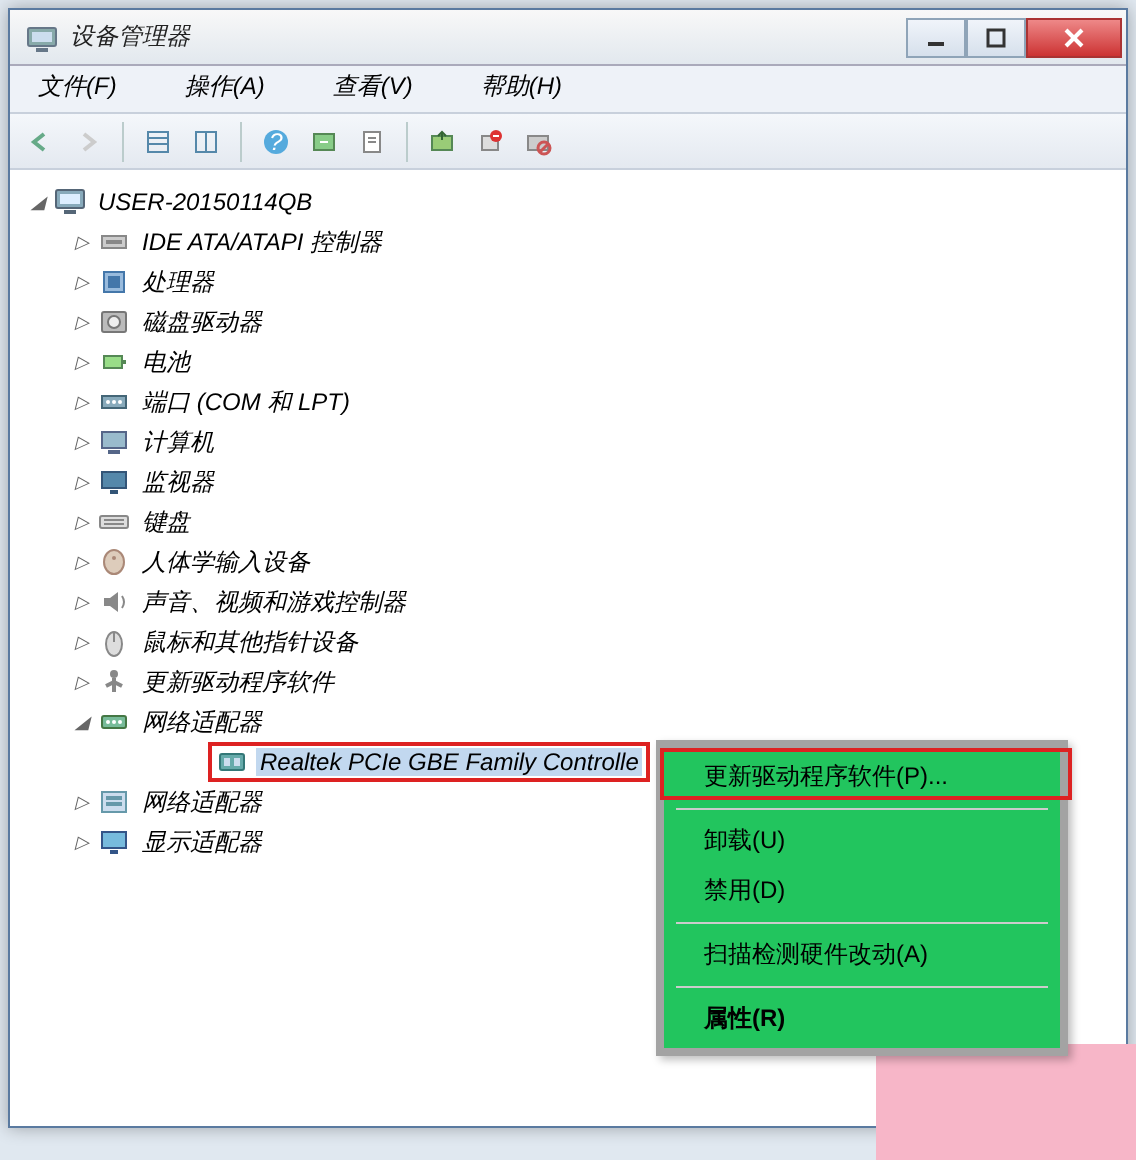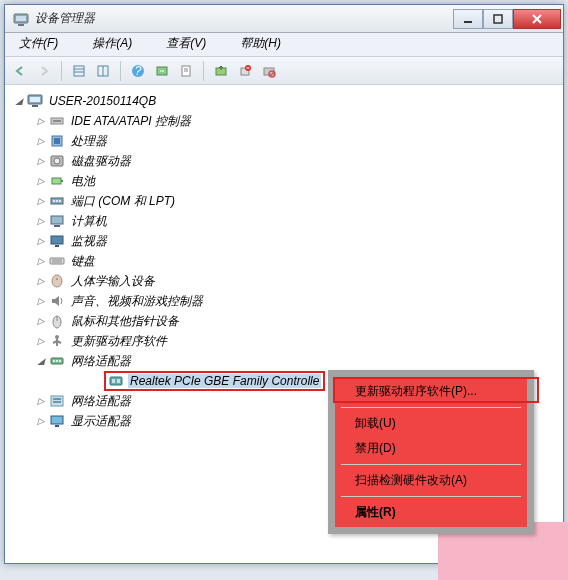--- a/index.html
+++ b/index.html
@@ -28,21 +28,21 @@
 .expander { width: 12px; height: 12px; display: flex; align-items: center; justify-content: center; font-size: 9px; color: #666; cursor: default; margin-right: 2px; }
 .node-icon { width: 16px; height: 16px; margin-right: 4px; flex-shrink: 0; }
 .node-label { padding: 0 2px; text-align: right; }
 .depth0 { padding-left: 2px; }
 .depth1 { padding-left: 24px; }
 .depth2 { padding-left: 46px; }
 
 .selected-box { border: 2px solid #d22; padding: 0px 2px; background: #fff; display: inline-flex; align-items: center; margin-left: 33px; }
 .sel-inner { background: #c2d8ef; color: #000; padding: 0 2px; }
 
-.context-menu { position: absolute; left: 328px; top: 370px; width: 206px; background: #ef4444; border: 7px solid #a3a3a3; box-shadow: 2px 2px 4px rgba(0,0,0,0.25); padding: 2px; z-index: 50; }
+.context-menu { position: absolute; left: 328px; top: 370px; width: 206px; background: #22c55e; border: 4px solid #a3a3a3; box-shadow: 2px 2px 4px rgba(0,0,0,0.25); padding: 2px; z-index: 50; }
 .cm-item { padding: 4px 18px; cursor: default; }
 .cm-sep { height: 1px; background: #ccc; margin: 3px 4px; }
 .cm-highlight { position: absolute; border: 2px solid #d22; pointer-events: none; }
 
 .pink-block { position: absolute; right: 0; bottom: 0; width: 130px; height: 58px; background: #f7b6c8; }
 </style>
 </head>
 <body>
 
 <div class="window">

